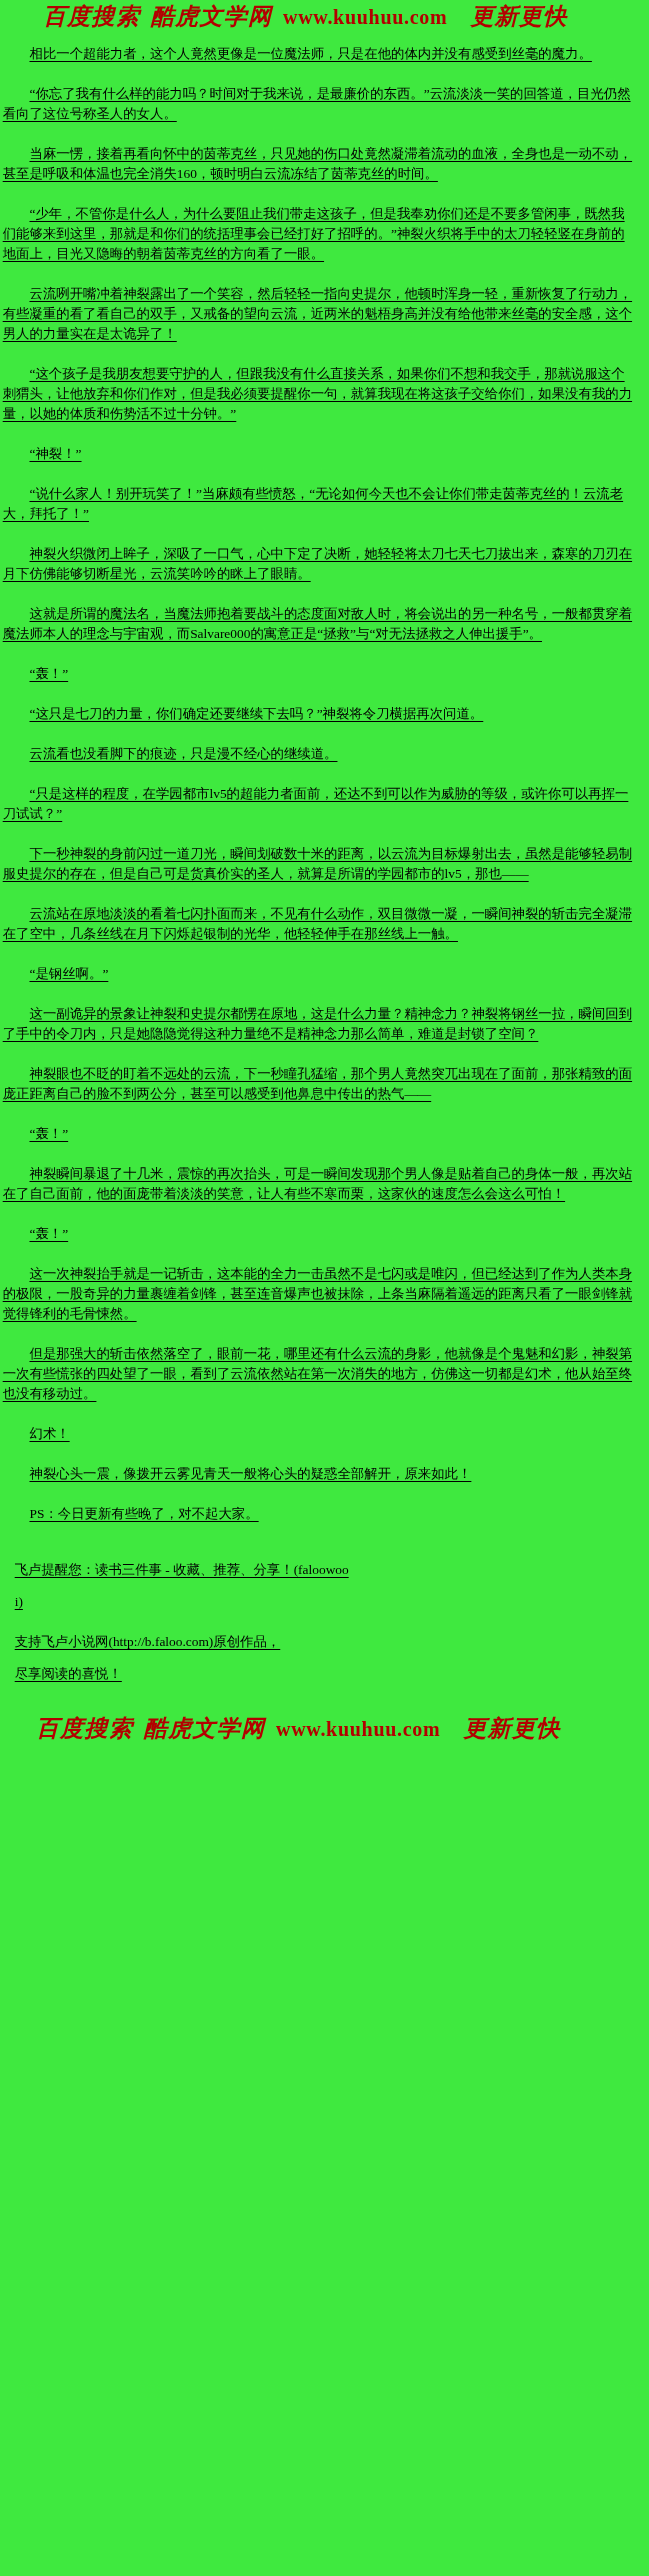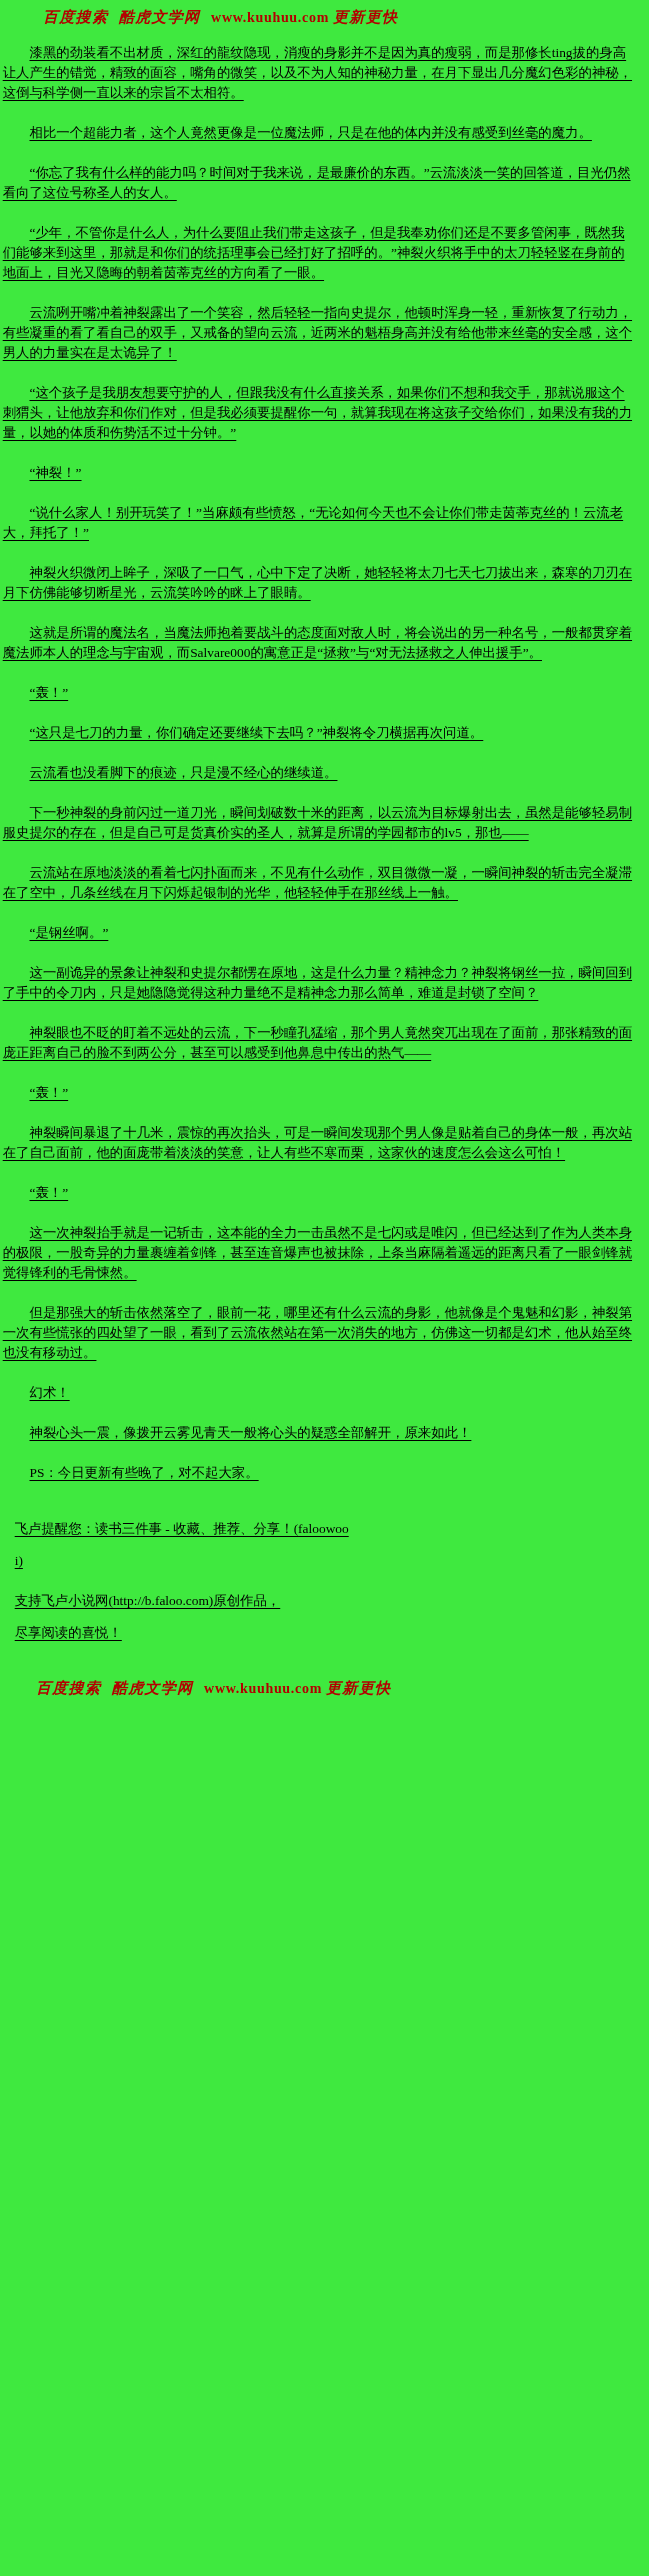--- a/index.html
+++ b/index.html
@@ -18,29 +18,29 @@
     color: #b30000;
     font-weight: bold;
     font-size: 16px;
     line-height: 23px;
     white-space: nowrap;
   }
   .banner-top { padding: 5.4px 0 6.7px 43px; }
   .banner-bottom { padding: 9.4px 0 6.7px 36px; }
   .banner .zh {
     font-style: italic;
-    font-size: 15px;
+    font-size: 23px;
     letter-spacing: 1.3px;
     margin-right: 6.7px;
   }
   .banner .url {
     font-style: normal;
     letter-spacing: 0.7px;
-    margin-right: 0;
-    font-size: 14px;
+    margin-right: 19px;
+    font-size: 20px;
   }
   .content {
     padding: 6.7px 16px 4px 2.7px;
     font-size: 13.4px;
     line-height: 20px;
   }
   p.para {
     margin: 0 0 20px 0;
     text-indent: 2em;
     text-decoration: underline;
@@ -61,33 +61,34 @@
 <body>
 
 <div class="banner banner-top">
   <span class="zh">百度搜索</span>
   <span class="zh">酷虎文学网</span>
   <span class="url">www.kuuhuu.com</span>
   <span class="zh">更新更快</span>
 </div>
 
 <div class="content">
-    <p class="para">漆黑的劲装看不出材质，深红的龍纹隐现，消瘦的身影并不是因为真的瘦弱，而是那修长ting拔的身高让人产生的错觉，精致的面容，嘴角的微笑，以及不为人知的神秘力量，在月下显出几分魔幻色彩的神秘，这倒与科学侧一直以来的宗旨不太相符。</p>
     <p class="para">相比一个超能力者，这个人竟然更像是一位魔法师，只是在他的体内并没有感受到丝毫的魔力。</p>
     <p class="para">“你忘了我有什么样的能力吗？时间对于我来说，是最廉价的东西。”云流淡淡一笑的回答道，目光仍然看向了这位号称圣人的女人。</p>
+    <p class="para">当麻一愣，接着再看向怀中的茵蒂克丝，只见她的伤口处竟然凝滞着流动的血液，全身也是一动不动，甚至是呼吸和体温也完全消失160，顿时明白云流冻结了茵蒂克丝的时间。</p>
     <p class="para">“少年，不管你是什么人，为什么要阻止我们带走这孩子，但是我奉劝你们还是不要多管闲事，既然我们能够来到这里，那就是和你们的统括理事会已经打好了招呼的。”神裂火织将手中的太刀轻轻竖在身前的地面上，目光又隐晦的朝着茵蒂克丝的方向看了一眼。</p>
     <p class="para">云流咧开嘴冲着神裂露出了一个笑容，然后轻轻一指向史提尔，他顿时浑身一轻，重新恢复了行动力，有些凝重的看了看自己的双手，又戒备的望向云流，近两米的魁梧身高并没有给他带来丝毫的安全感，这个男人的力量实在是太诡异了！</p>
     <p class="para">“这个孩子是我朋友想要守护的人，但跟我没有什么直接关系，如果你们不想和我交手，那就说服这个刺猬头，让他放弃和你们作对，但是我必须要提醒你一句，就算我现在将这孩子交给你们，如果没有我的力量，以她的体质和伤势活不过十分钟。”</p>
     <p class="para">“神裂！”</p>
     <p class="para">“说什么家人！别开玩笑了！”当麻颇有些愤怒，“无论如何今天也不会让你们带走茵蒂克丝的！云流老大，拜托了！”</p>
     <p class="para">神裂火织微闭上眸子，深吸了一口气，心中下定了决断，她轻轻将太刀七天七刀拔出来，森寒的刀刃在月下仿佛能够切断星光，云流笑吟吟的眯上了眼睛。</p>
     <p class="para">这就是所谓的魔法名，当魔法师抱着要战斗的态度面对敌人时，将会说出的另一种名号，一般都贯穿着魔法师本人的理念与宇宙观，而Salvare000的寓意正是“拯救”与“对无法拯救之人伸出援手”。</p>
     <p class="para">“轰！”</p>
     <p class="para">“这只是七刀的力量，你们确定还要继续下去吗？”神裂将令刀横据再次问道。</p>
     <p class="para">云流看也没看脚下的痕迹，只是漫不经心的继续道。</p>
+    <p class="para">“只是这样的程度，在学园都市lv5的超能力者面前，还达不到可以作为威胁的等级，或许你可以再挥一刀试试？”</p>
     <p class="para">下一秒神裂的身前闪过一道刀光，瞬间划破数十米的距离，以云流为目标爆射出去，虽然是能够轻易制服史提尔的存在，但是自己可是货真价实的圣人，就算是所谓的学园都市的lv5，那也——</p>
     <p class="para">云流站在原地淡淡的看着七闪扑面而来，不见有什么动作，双目微微一凝，一瞬间神裂的斩击完全凝滞在了空中，几条丝线在月下闪烁起银制的光华，他轻轻伸手在那丝线上一触。</p>
     <p class="para">“是钢丝啊。”</p>
     <p class="para">这一副诡异的景象让神裂和史提尔都愣在原地，这是什么力量？精神念力？神裂将钢丝一拉，瞬间回到了手中的令刀内，只是她隐隐觉得这种力量绝不是精神念力那么简单，难道是封锁了空间？</p>
     <p class="para">神裂眼也不眨的盯着不远处的云流，下一秒瞳孔猛缩，那个男人竟然突兀出现在了面前，那张精致的面庞正距离自己的脸不到两公分，甚至可以感受到他鼻息中传出的热气——</p>
     <p class="para">“轰！”</p>
     <p class="para">神裂瞬间暴退了十几米，震惊的再次抬头，可是一瞬间发现那个男人像是贴着自己的身体一般，再次站在了自己面前，他的面庞带着淡淡的笑意，让人有些不寒而栗，这家伙的速度怎么会这么可怕！</p>
     <p class="para">“轰！”</p>
     <p class="para">这一次神裂抬手就是一记斩击，这本能的全力一击虽然不是七闪或是唯闪，但已经达到了作为人类本身的极限，一股奇异的力量裹缠着剑锋，甚至连音爆声也被抹除，上条当麻隔着遥远的距离只看了一眼剑锋就觉得锋利的毛骨悚然。</p>
     <p class="para">但是那强大的斩击依然落空了，眼前一花，哪里还有什么云流的身影，他就像是个鬼魅和幻影，神裂第一次有些慌张的四处望了一眼，看到了云流依然站在第一次消失的地方，仿佛这一切都是幻术，他从始至终也没有移动过。</p>

